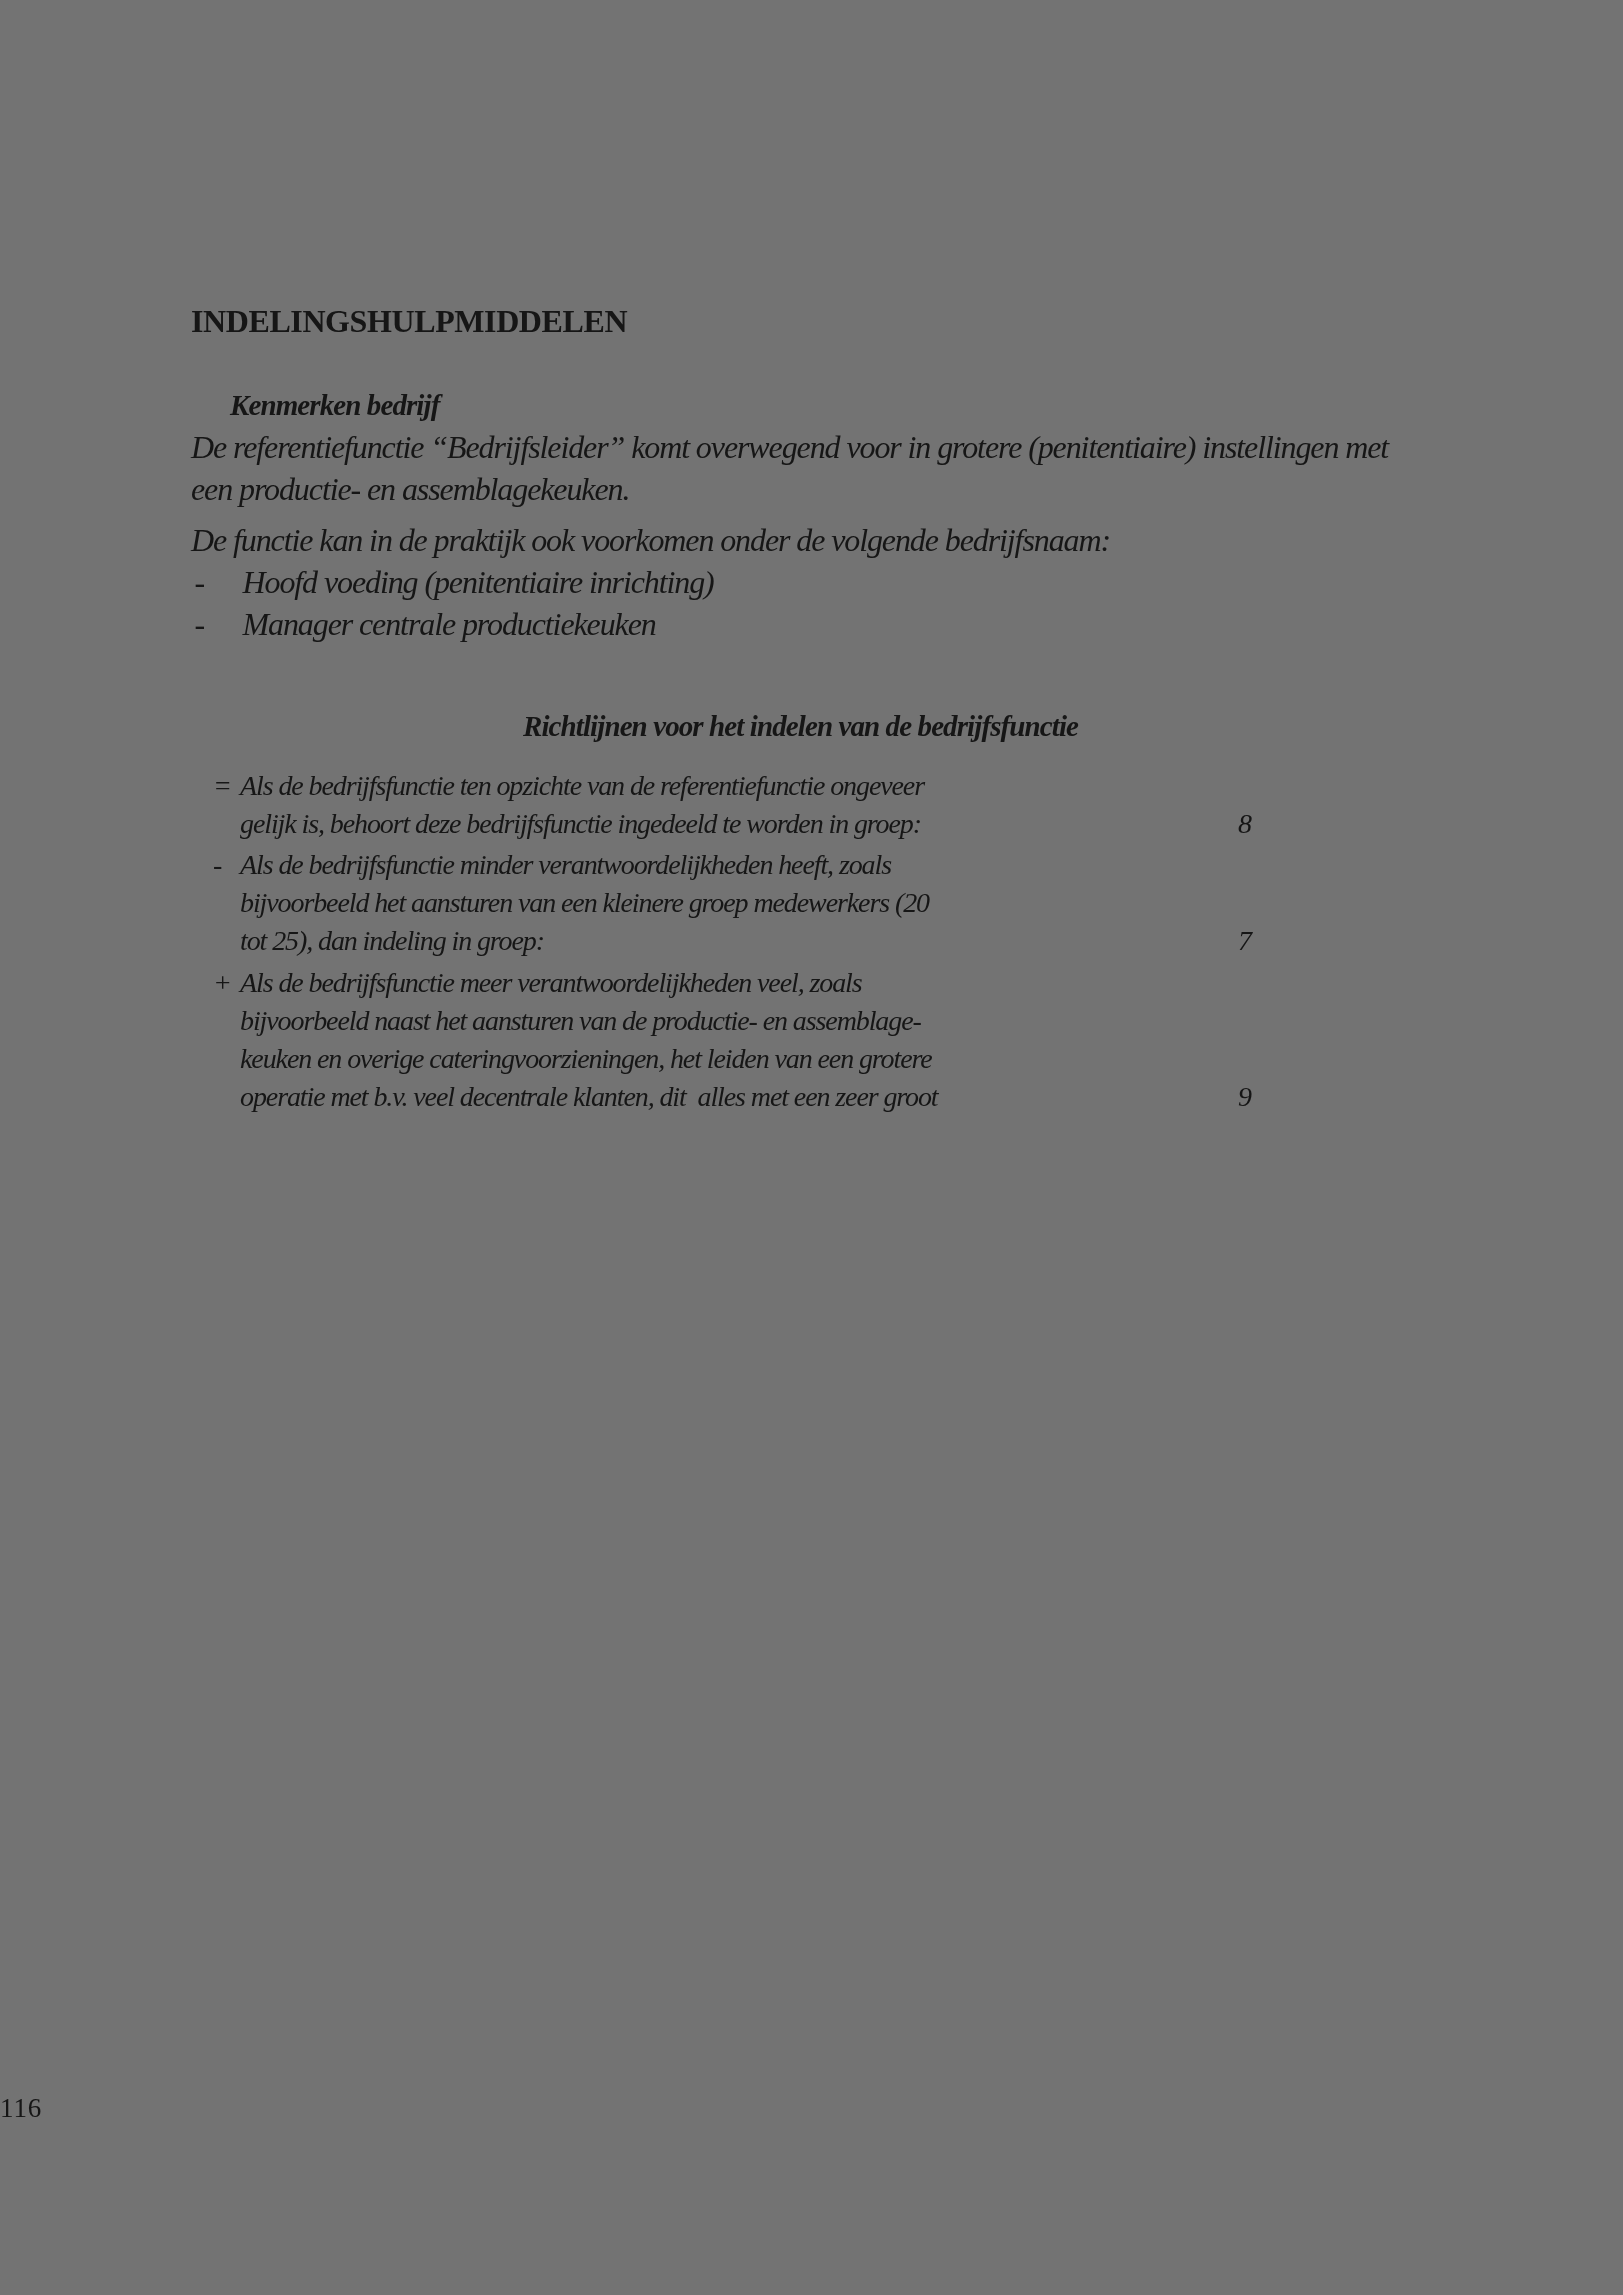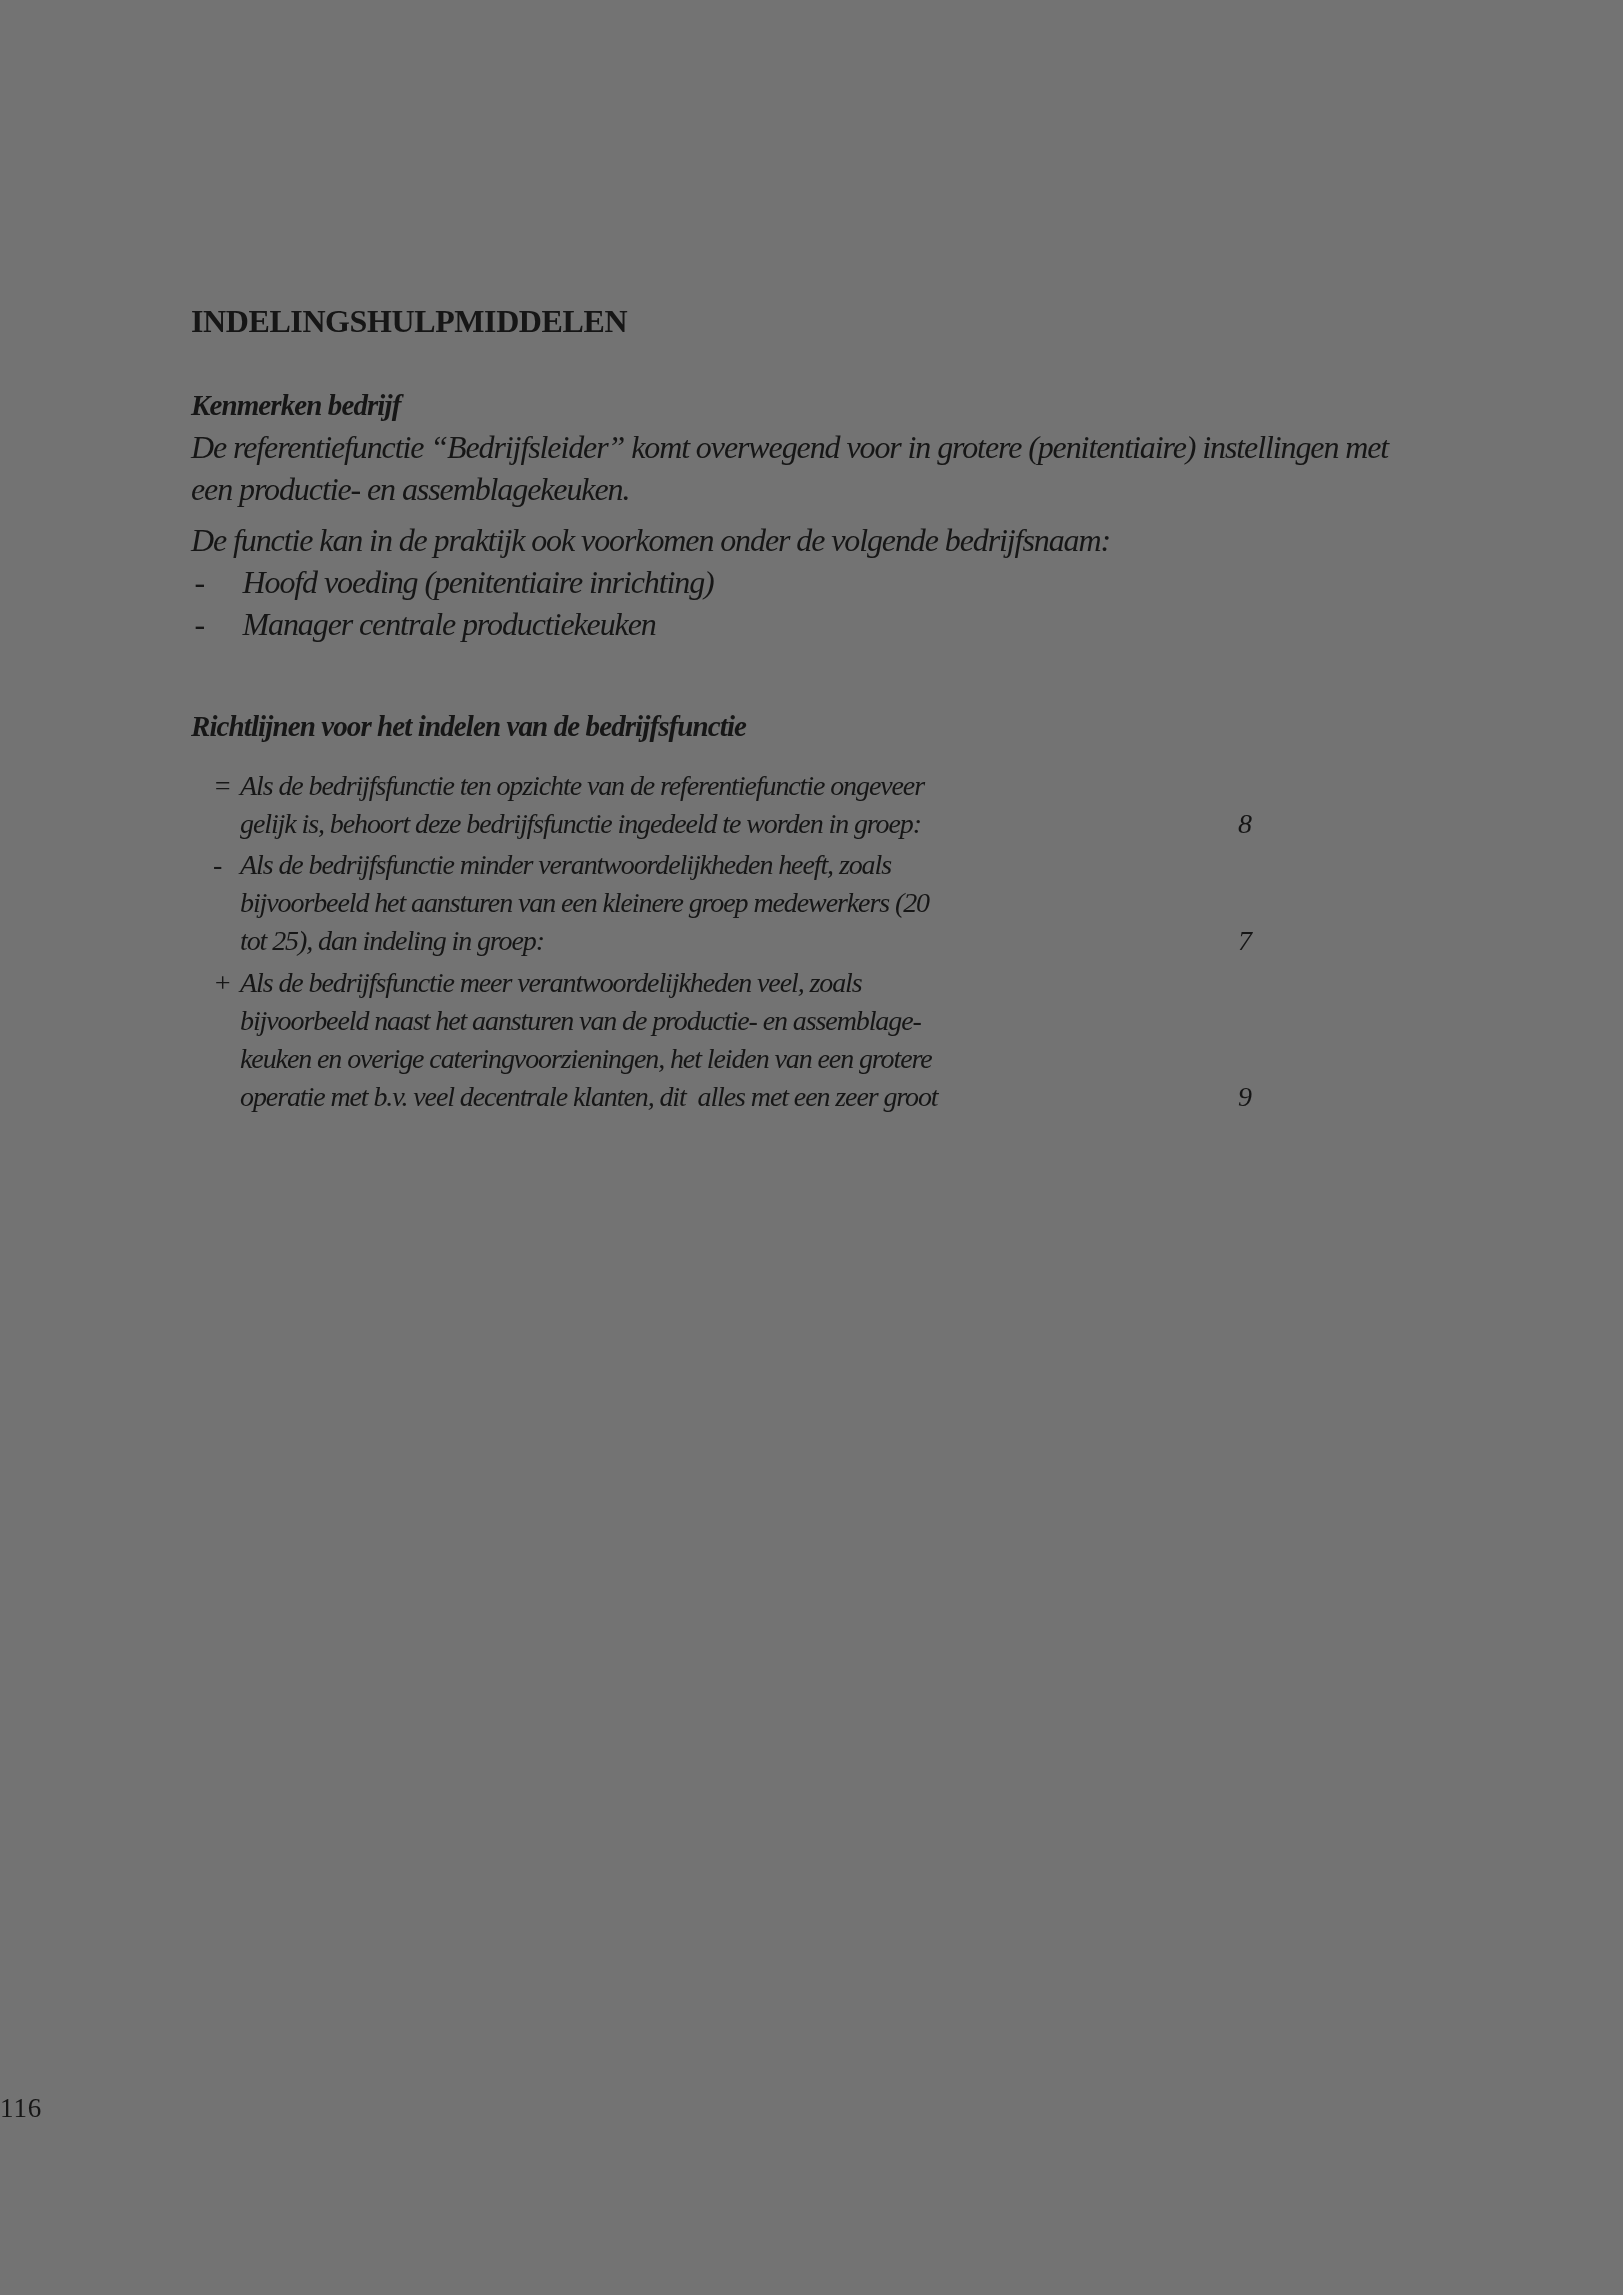--- a/index.html
+++ b/index.html
@@ -21,23 +21,24 @@
     letter-spacing: -0.4px;
     white-space: pre;
   }
   .sec-heading {
     font-size: 29px;
     font-weight: 700;
     font-style: italic;
     line-height: 42px;
     letter-spacing: -0.9px;
     white-space: pre;
+    margin-left: 39px;
   }
   .kenmerken-heading { margin-top: 42px; }
-  .richtlijnen-heading { margin-top: 60px; }
+  .richtlijnen-heading { margin-top: 60px; text-align: center; }
 
   .body-line {
     font-size: 32px;
     font-style: italic;
     line-height: 42px;
     letter-spacing: -1.1px;
     white-space: pre;
   }
   .para2 { margin-top: 9px; }
 

